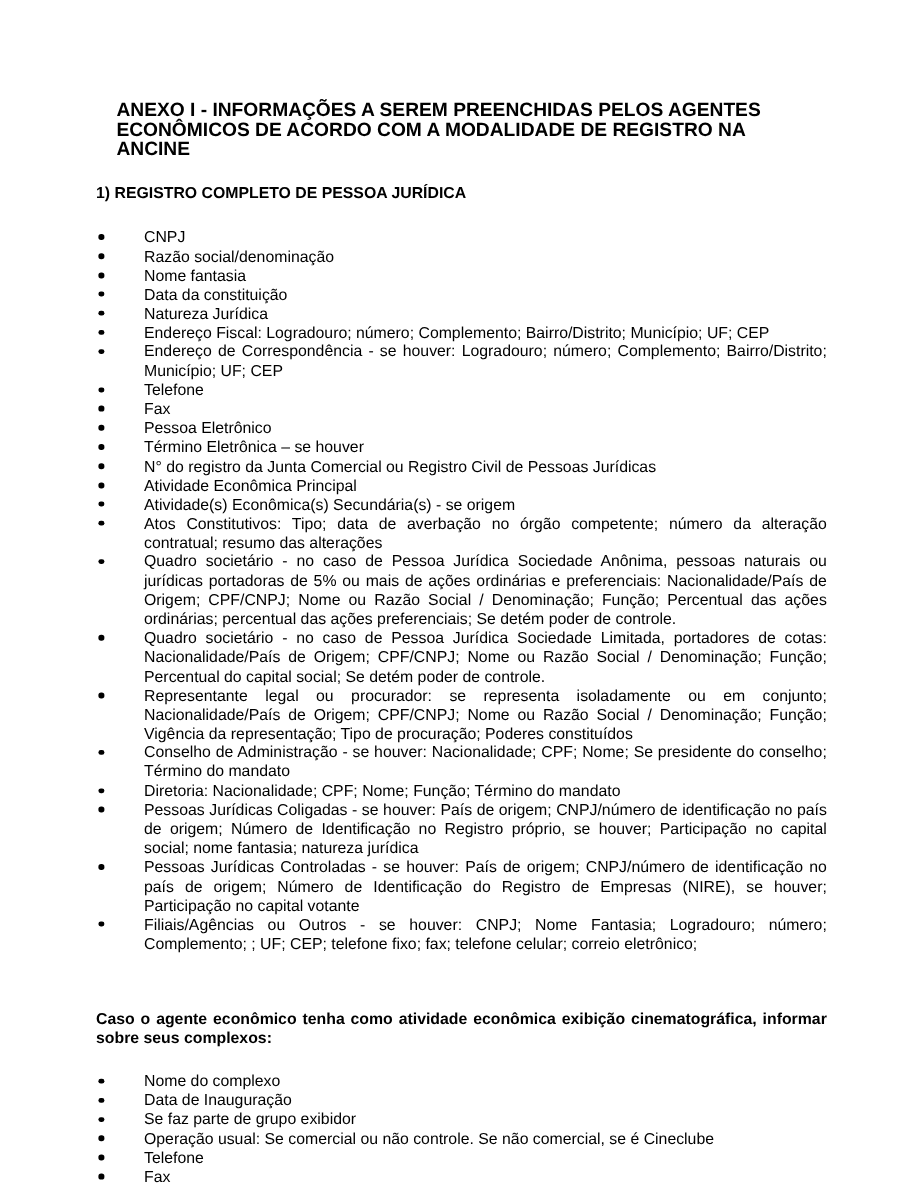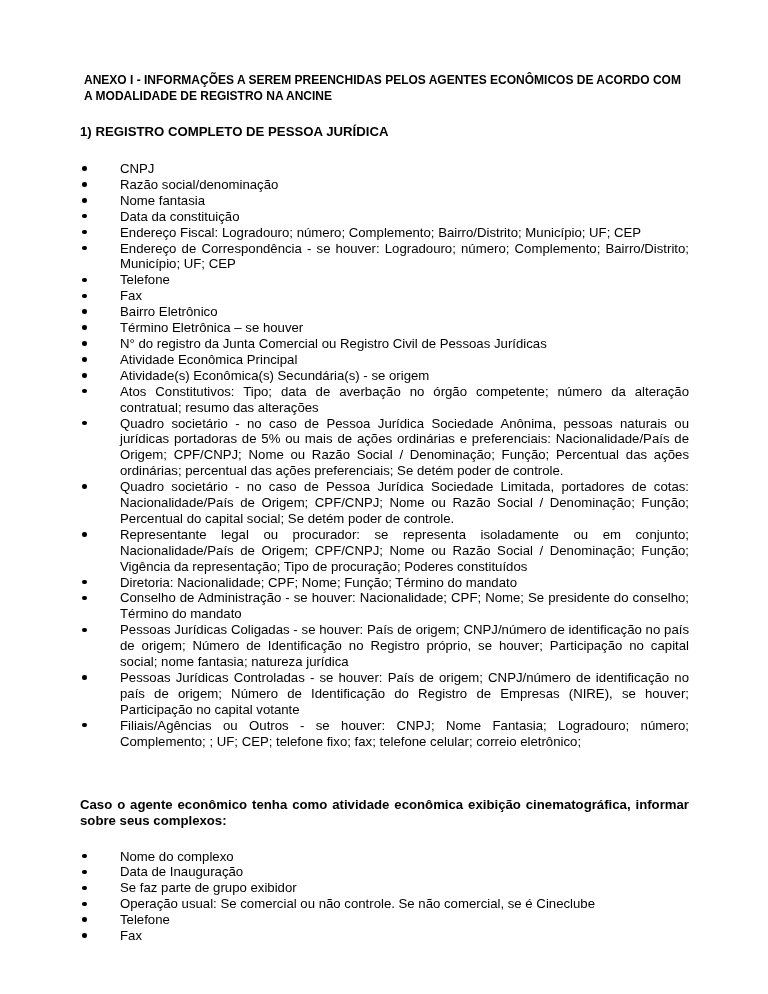--- a/index.html
+++ b/index.html
@@ -18,22 +18,22 @@
     line-height: 15.9px;
   }
   .page {
     position: absolute;
     left: 80px;
     top: 68px;
     width: 609px;
   }
   .doc-title {
     font-weight: bold;
-    margin: 4px;
-    font-size: 12px;
+    margin: 17px;
+    font-size: 16px;
     line-height: 16px;
   }
   .section-heading {
     font-weight: bold;
     margin: 20px 0 0 0;
     font-size: 13.2px;
     line-height: 16px;
   }
   ul.bullets {
     list-style: none;
@@ -80,35 +80,36 @@
 <div class="page">
   <p class="doc-title">ANEXO I -  INFORMAÇÕES A SEREM PREENCHIDAS PELOS AGENTES ECONÔMICOS DE ACORDO COM A MODALIDADE DE REGISTRO NA ANCINE</p>
 
   <p class="section-heading">1) REGISTRO COMPLETO DE PESSOA JURÍDICA</p>
 
   <ul class="bullets">
     <li><span class="bullet"></span><span>CNPJ</span></li>
     <li><span class="bullet"></span><span>Razão social/denominação</span></li>
     <li><span class="bullet"></span><span>Nome fantasia</span></li>
     <li><span class="bullet"></span><span>Data da constituição</span></li>
+    <li><span class="bullet"></span><span>Natureza Jurídica</span></li>
     <li><span class="bullet"></span><span>Endereço Fiscal: Logradouro; número; Complemento; Bairro/Distrito; Município; UF; CEP</span></li>
     <li><span class="bullet"></span><span>Endereço de Correspondência - se houver: Logradouro; número; Complemento; Bairro/Distrito; Município; UF; CEP</span></li>
     <li><span class="bullet"></span><span>Telefone</span></li>
     <li><span class="bullet"></span><span>Fax</span></li>
-    <li><span class="bullet"></span><span>Bairro Eletrônico</span></li>
+    <li><span class="bullet"></span><span>Pessoa Eletrônico</span></li>
     <li><span class="bullet"></span><span>Término Eletrônica – se houver</span></li>
     <li><span class="bullet"></span><span>N° do registro da Junta Comercial ou Registro Civil de Pessoas Jurídicas</span></li>
     <li><span class="bullet"></span><span>Atividade Econômica Principal</span></li>
     <li><span class="bullet"></span><span>Atividade(s) Econômica(s) Secundária(s) - se origem</span></li>
     <li><span class="bullet"></span><span>Atos Constitutivos: Tipo; data de averbação no órgão competente; número da alteração contratual; resumo das alterações</span></li>
     <li><span class="bullet"></span><span>Quadro societário - no caso de Pessoa Jurídica Sociedade Anônima, pessoas naturais ou jurídicas portadoras de 5% ou mais de ações ordinárias e preferenciais: Nacionalidade/País de Origem; CPF/CNPJ; Nome ou Razão Social / Denominação; Função; Percentual das ações ordinárias; percentual das ações preferenciais; Se detém poder de controle.</span></li>
     <li><span class="bullet"></span><span>Quadro societário - no caso de Pessoa Jurídica Sociedade Limitada, portadores de cotas: Nacionalidade/País de Origem; CPF/CNPJ; Nome ou Razão Social / Denominação; Função; Percentual do capital social; Se detém poder de controle.</span></li>
     <li><span class="bullet"></span><span>Representante legal ou procurador: se representa isoladamente ou em conjunto; Nacionalidade/País de Origem; CPF/CNPJ; Nome ou Razão Social / Denominação; Função; Vigência da representação; Tipo de procuração; Poderes constituídos</span></li>
+    <li><span class="bullet"></span><span>Conselho de Administração - se houver: Nacionalidade; CPF; Nome; Se presidente do conselho; Término do mandato</span></li>
     <li><span class="bullet"></span><span>Diretoria: Nacionalidade; CPF; Nome; Função; Término do mandato</span></li>
-    <li><span class="bullet"></span><span>Conselho de Administração - se houver: Nacionalidade; CPF; Nome; Se presidente do conselho; Término do mandato</span></li>
     <li><span class="bullet"></span><span>Pessoas Jurídicas Coligadas - se houver: País de origem; CNPJ/número de identificação no país de origem; Número de Identificação no Registro próprio, se houver; Participação no capital social; nome fantasia; natureza jurídica</span></li>
     <li><span class="bullet"></span><span>Pessoas Jurídicas Controladas - se houver: País de origem; CNPJ/número de identificação no país de origem; Número de Identificação do Registro de Empresas (NIRE), se houver; Participação no capital votante</span></li>
     <li><span class="bullet"></span><span>Filiais/Agências ou Outros - se houver: CNPJ; Nome Fantasia; Logradouro; número; Complemento; ; UF; CEP; telefone fixo; fax; telefone celular; correio eletrônico;</span></li>
   </ul>
 
   <p class="para-bold">Caso o agente econômico tenha como atividade econômica exibição cinematográfica, informar sobre seus complexos:</p>
 
   <ul class="bullets second">
     <li><span class="bullet"></span><span>Nome do complexo</span></li>
     <li><span class="bullet"></span><span>Data de Inauguração</span></li>

